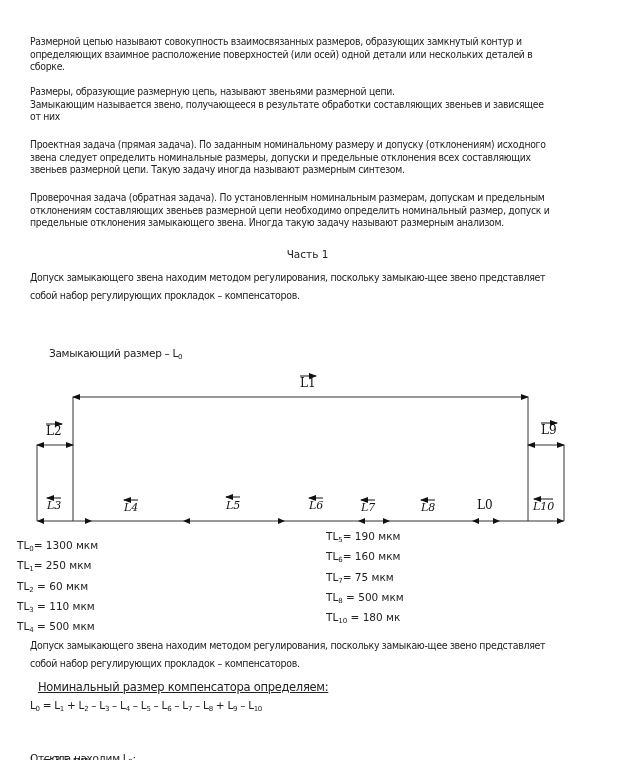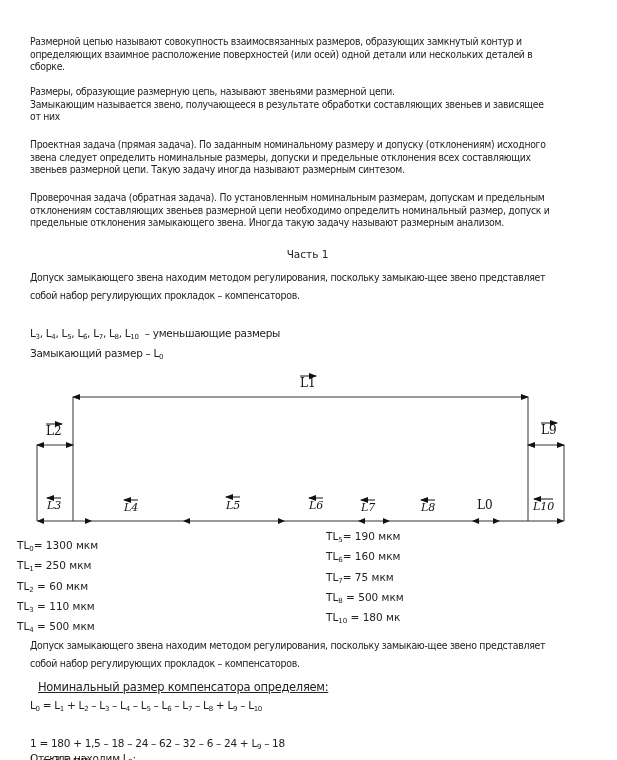--- a/index.html
+++ b/index.html
@@ -35,25 +35,21 @@
   <div class="txt" style="top:36px;">Размерной цепью называют совокупность взаимосвязанных размеров, образующих замкнутый контур и определяющих взаимное расположение поверхностей (или осей) одной детали или нескольких деталей в сборке.</div>
   <div class="txt" style="top:86px;">Размеры, образующие размерную цепь, называют звеньями размерной цепи.</div>
   <div class="txt" style="top:98.5px;">Замыкающим называется звено, получающееся в результате обработки составляющих звеньев и зависящее от них</div>
   <div class="txt" style="top:139px;">Проектная задача (прямая задача). По заданным номинальному размеру и допуску (отклонениям) исходного звена следует определить номинальные размеры, допуски и предельные отклонения всех составляющих звеньев размерной цепи. Такую задачу иногда называют размерным синтезом.</div>
   <div class="txt" style="top:192px;">Проверочная задача (обратная задача). По установленным номинальным размерам, допускам и предельным отклонениям составляющих звеньев размерной цепи необходимо определить номинальный размер, допуск и предельные отклонения замыкающего звена. Иногда такую задачу называют размерным анализом.</div>
 
   <div class="center" style="top:248px;">Часть 1</div>
 
   <div class="txt2" style="top:268px;line-height:18px;">Допуск замыкающего звена находим методом регулирования, поскольку замыкаю-щее звено представляет собой набор регулирующих прокладок – компенсаторов.</div>
 
-  <div class="line" style="top:327px;">
-    L<sub>3</sub>, L<sub>4</sub>, L<sub>5</sub>, L<sub>6</sub>, L<sub>7</sub>, L<sub>8</sub>, L<sub>10</sub>
-    &nbsp;<span>–</span> <span>уменьшающие размеры</span>
-  </div>
-  <div class="line" style="top:347px;">
+  <div class="line" style="top:347px;margin-left:19px;">
     <span>Замыкающий размер –</span> L<sub>0</sub>
   </div>
 
   <svg class="diagram" width="617" height="160" viewBox="0 370 617 160">
     <defs>
       <marker id="ar" markerWidth="8" markerHeight="6" refX="7" refY="3" orient="auto">
         <path d="M0,0 L8,3 L0,6 z" fill="#111"></path>
       </marker>
       <marker id="al" markerWidth="8" markerHeight="6" refX="1" refY="3" orient="auto">
         <path d="M8,0 L0,3 L8,6 z" fill="#111"></path>
@@ -154,18 +150,15 @@
   <div class="line underline" style="top:680px;font-size:11.5px;margin-left:8px;">Номинальный размер компенсатора определяем:</div>
 
   <div class="line" style="top:699px;">
     <span></span>L<sub>0</sub><span> = </span>L<sub>1</sub><span> + </span>L<sub>2</sub><span> – </span>L<sub>3</sub><span> – </span>L<sub>4</sub><span> – </span>L<sub>5</sub><span> – </span>L<sub>6</sub><span> – </span>L<sub>7</sub><span> – </span>L<sub>8</sub><span> + </span>L<sub>9</sub><span> – </span>L<sub>10</sub>
   </div>
 
   <div class="line" style="top:752px;">
     <span>Отсюда находим L</span><sub>9</sub><span>:</span>
   </div>
 
-  <div class="line" style="top:737px;">
-    <span>1 = 180 + 1,5 – 18 – 24 – 62 – 32 – 6 – 24 + L</span><sub>9</sub><span> – 18</span>
-  </div>
 
   <div class="line" style="top:754px;">L₉ = 3,5 мм</div>
 </div>
 
 </body></html>

